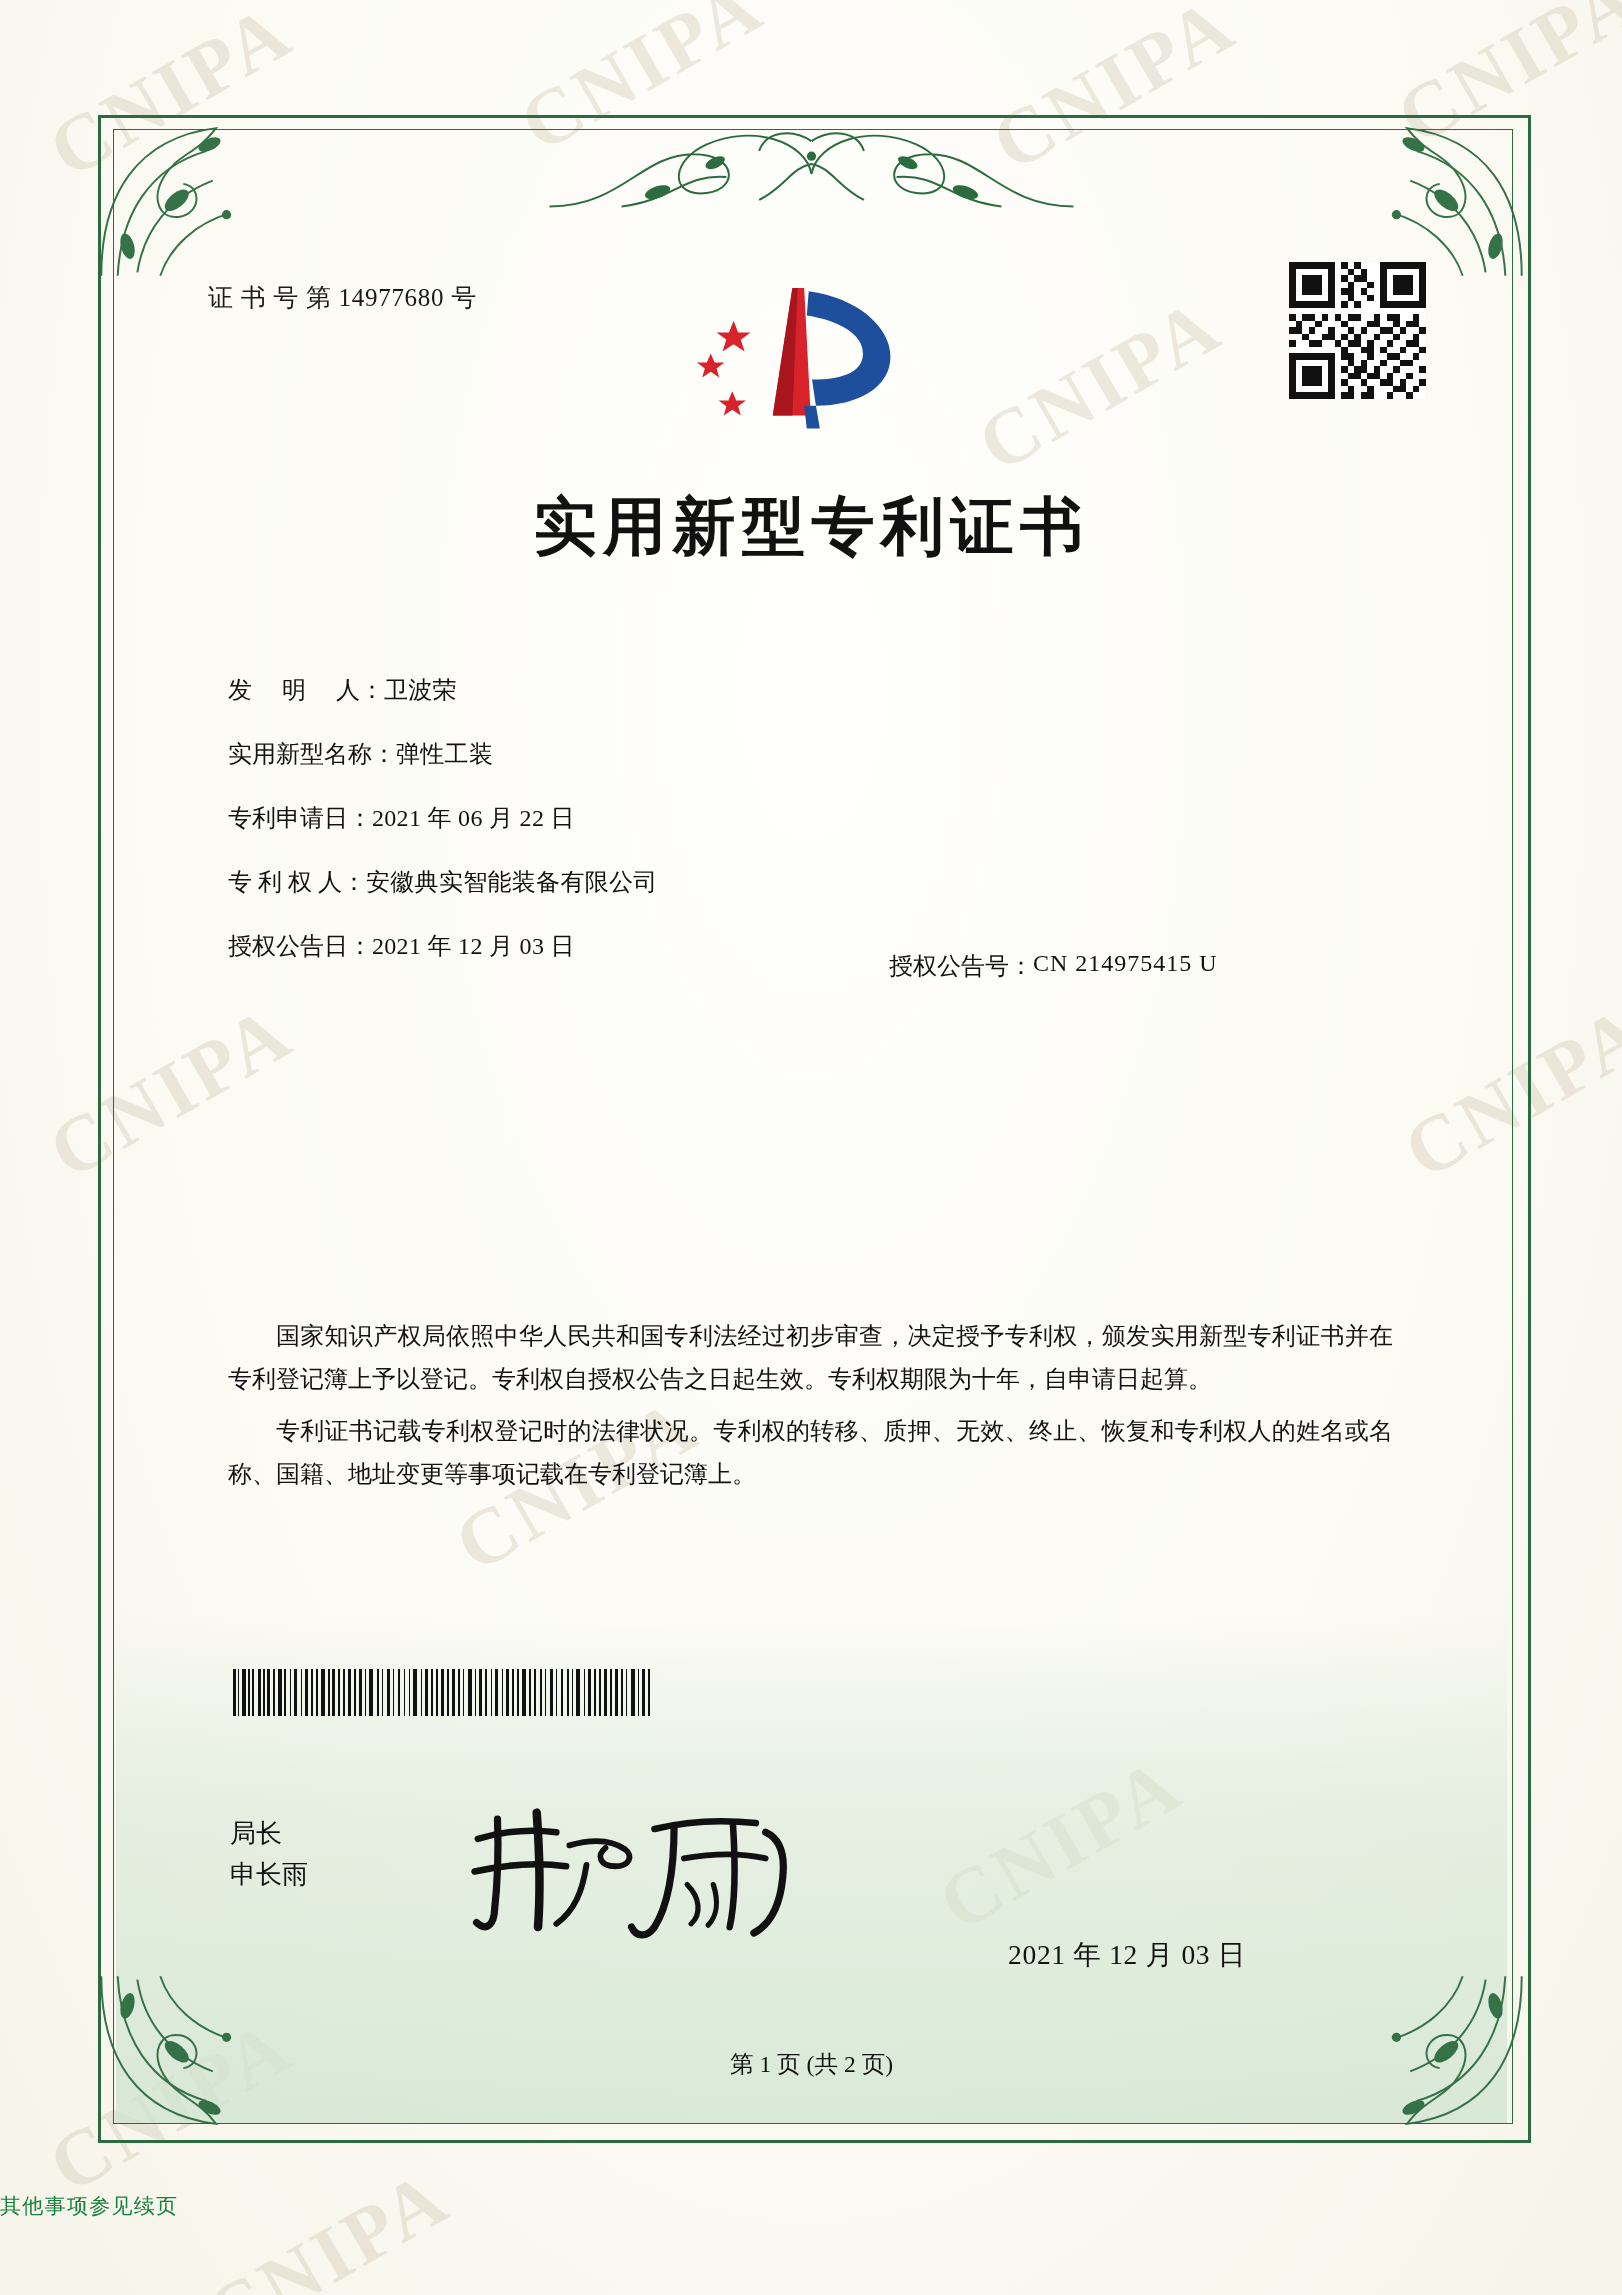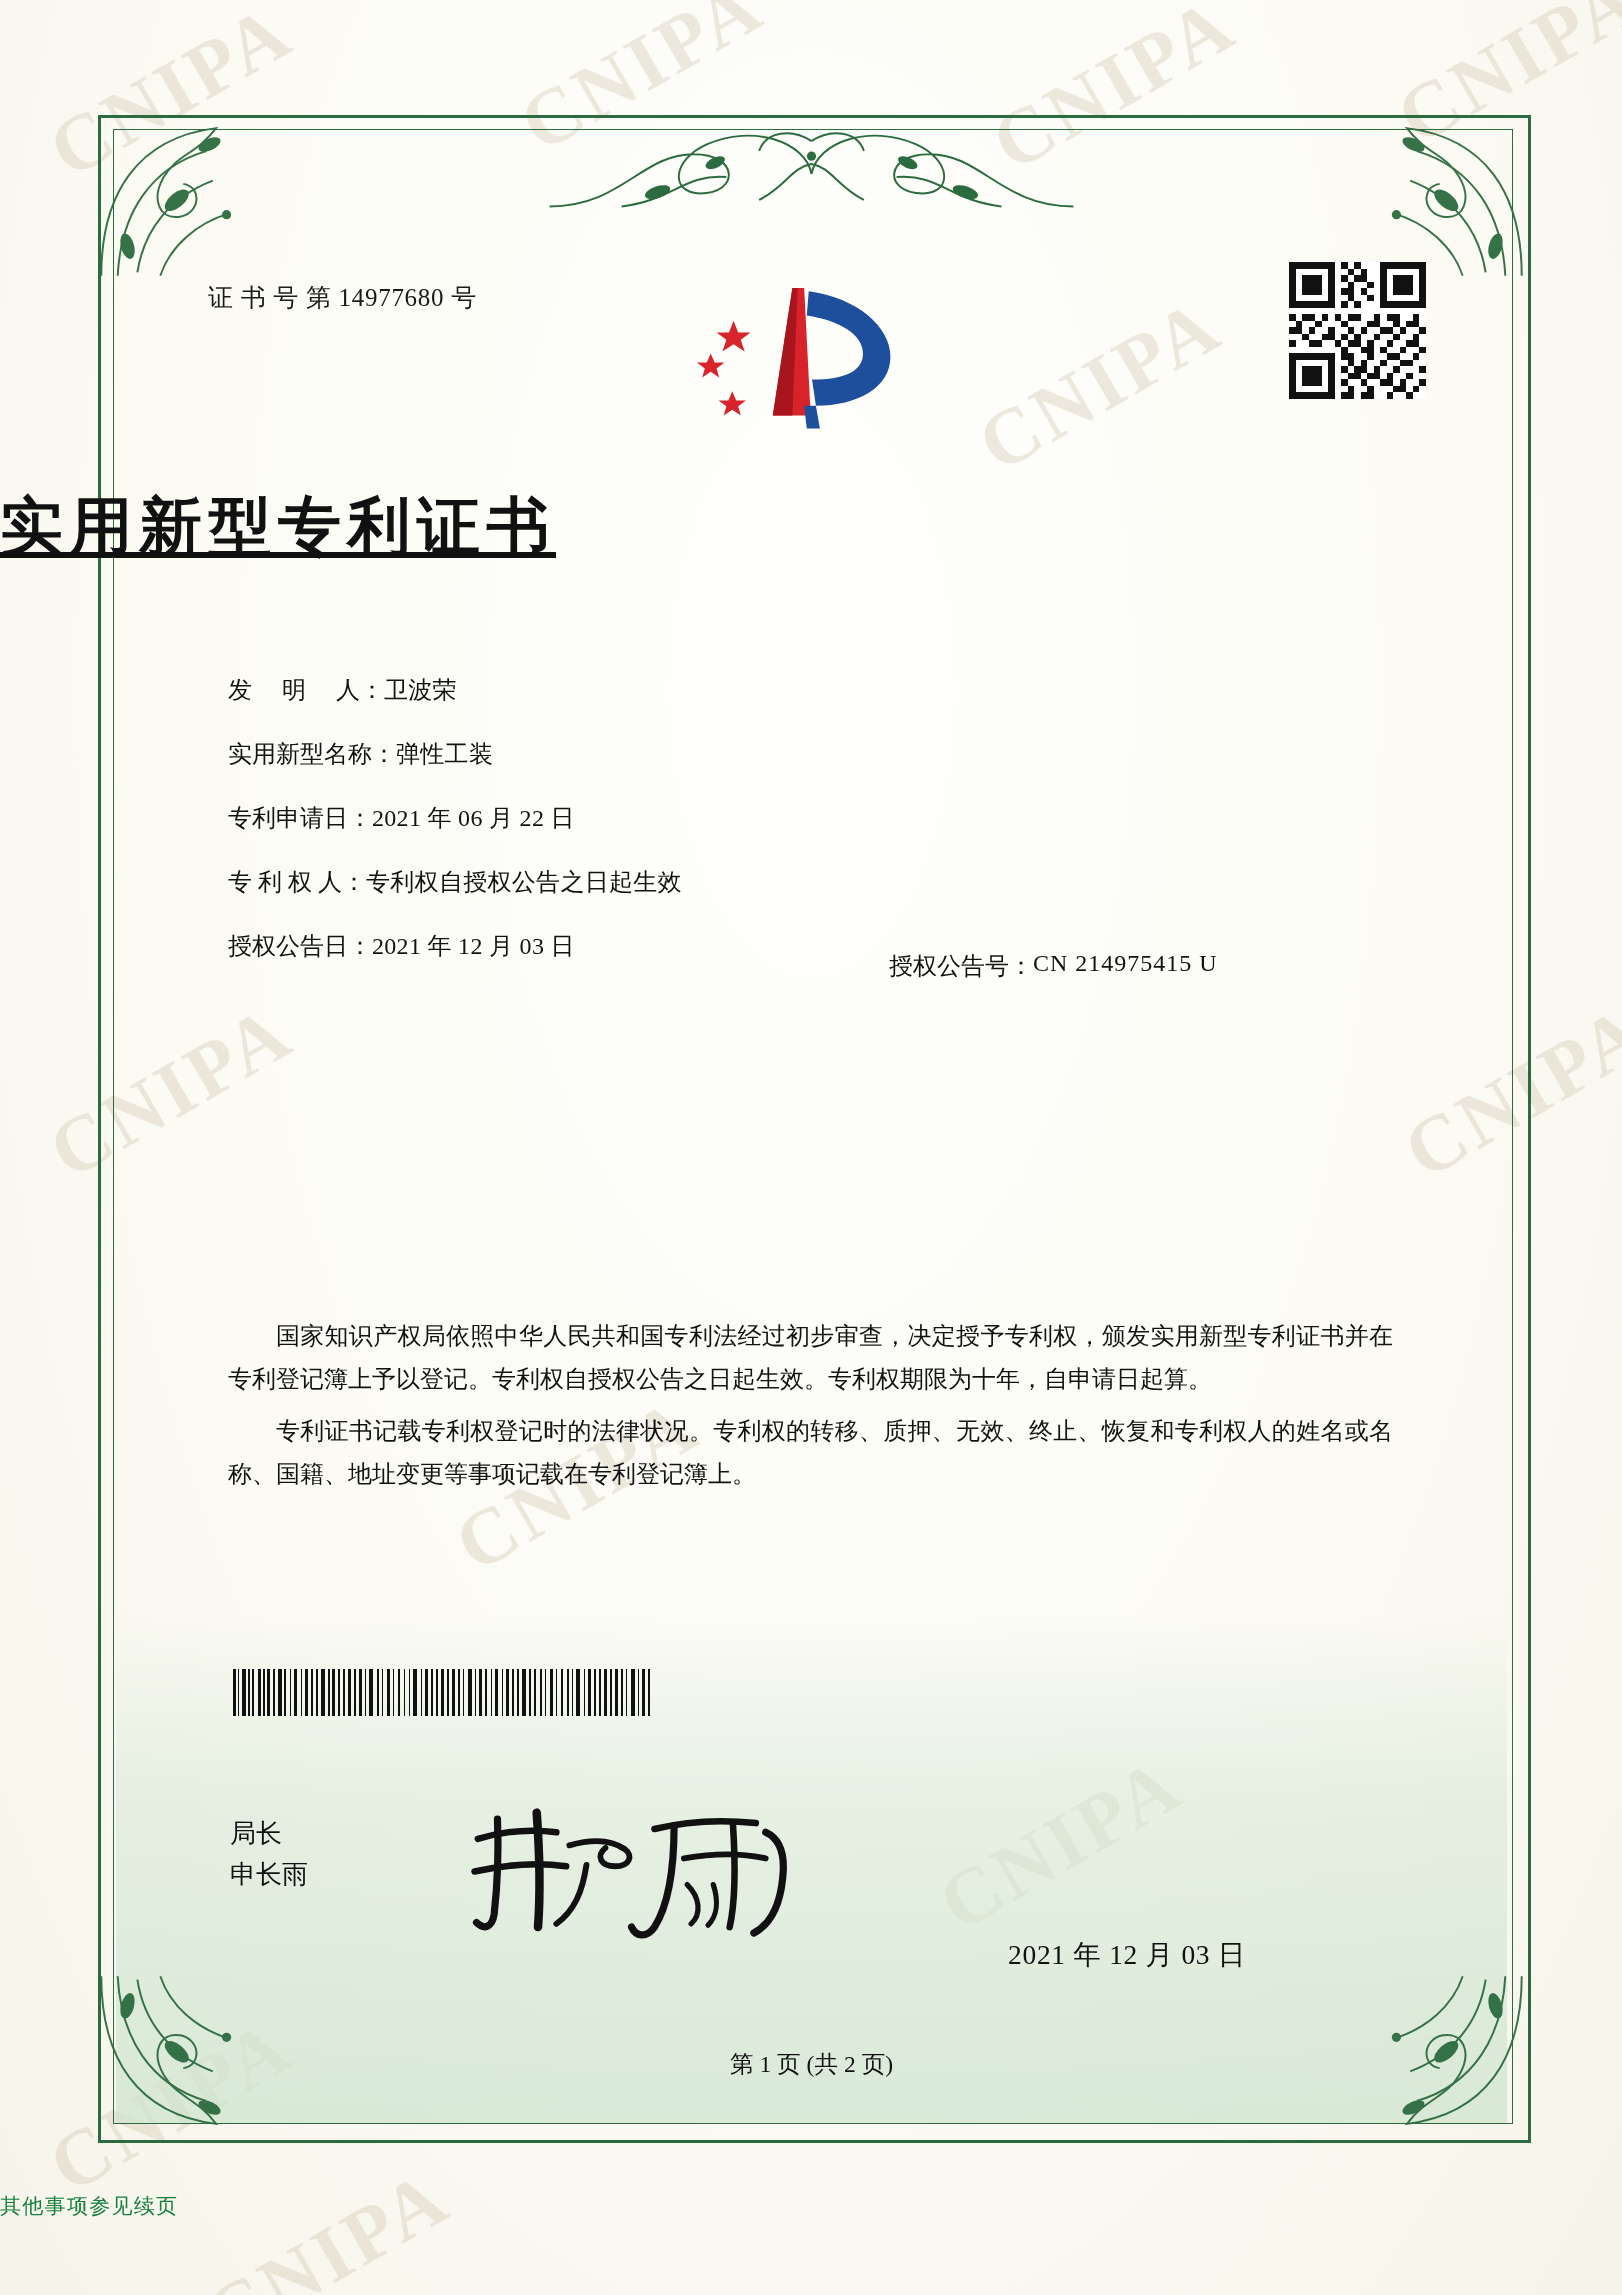--- a/index.html
+++ b/index.html
@@ -123,27 +123,26 @@
     width: 137px;
     height: 137px;
   }
   .qr svg { width: 100%; height: 100%; display:block; }
 
   .title {
     position: absolute;
     left: 0;
     right: 0;
     top: 484px;
-    text-align: left;
+    text-align: center;
     font-size: 63px;
     font-weight: bold;
     letter-spacing: 6.5px;
     color: #111;
     font-family: "DejaVu Serif", "Liberation Serif", serif;
-    text-decoration: underline;
   }
 
   
   .fields {
     position: absolute;
     left: 228px;
     top: 674px;
     width: 1152px;
     font-size: 24px;
     color: #121212;
@@ -487,21 +486,21 @@
     <div class="row">
       <span class="lbl">实用新型名称：</span>
       <span class="val">弹性工装</span>
     </div>
     <div class="row">
       <span class="lbl">专利申请日：</span>
       <span class="val">2021 年 06 月 22 日</span>
     </div>
     <div class="row">
       <span class="lbl">专 利 权 人：</span>
-      <span class="val">专利权自授权公告之日起生效</span>
+      <span class="val">安徽典实智能装备有限公司</span>
     </div>
     <div class="row two-col">
       <span class="col-a">
         <span class="lbl">授权公告日：</span>
         <span class="val">2021 年 12 月 03 日</span>
       </span>
       <span class="col-b">
         <span class="lbl">授权公告号：</span>
         <span class="val" style="letter-spacing:1px;">CN 214975415 U</span>
       </span>

